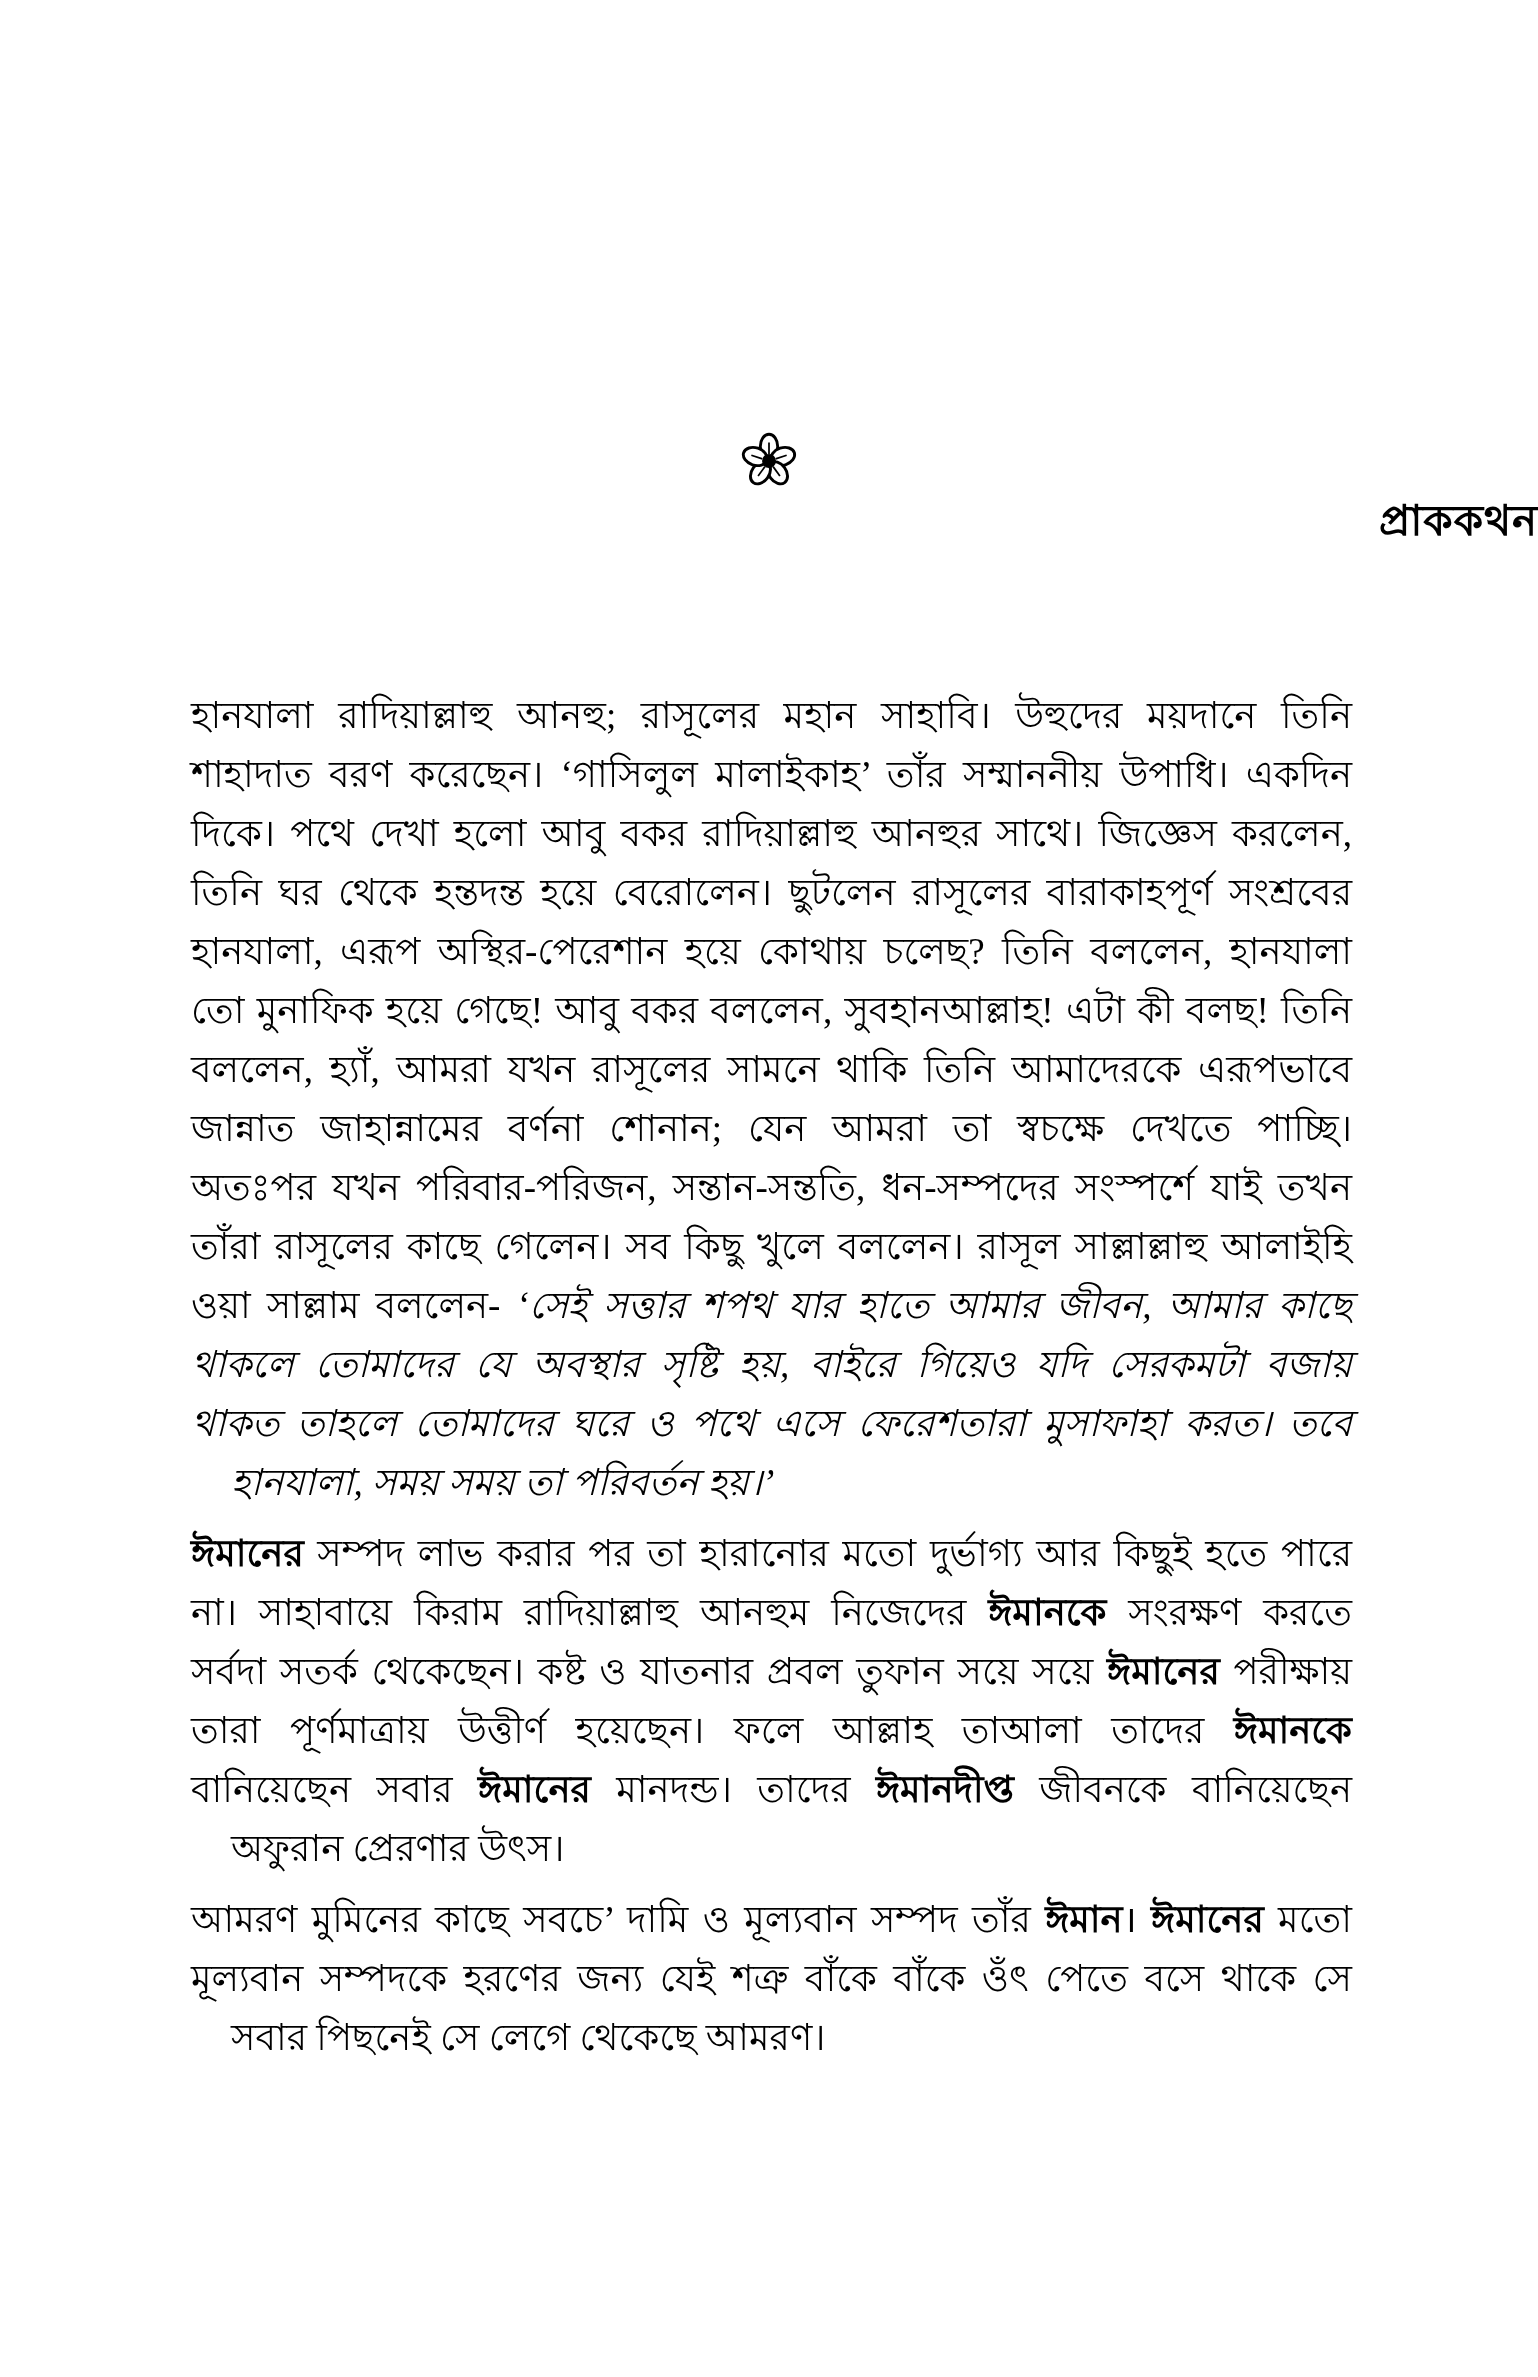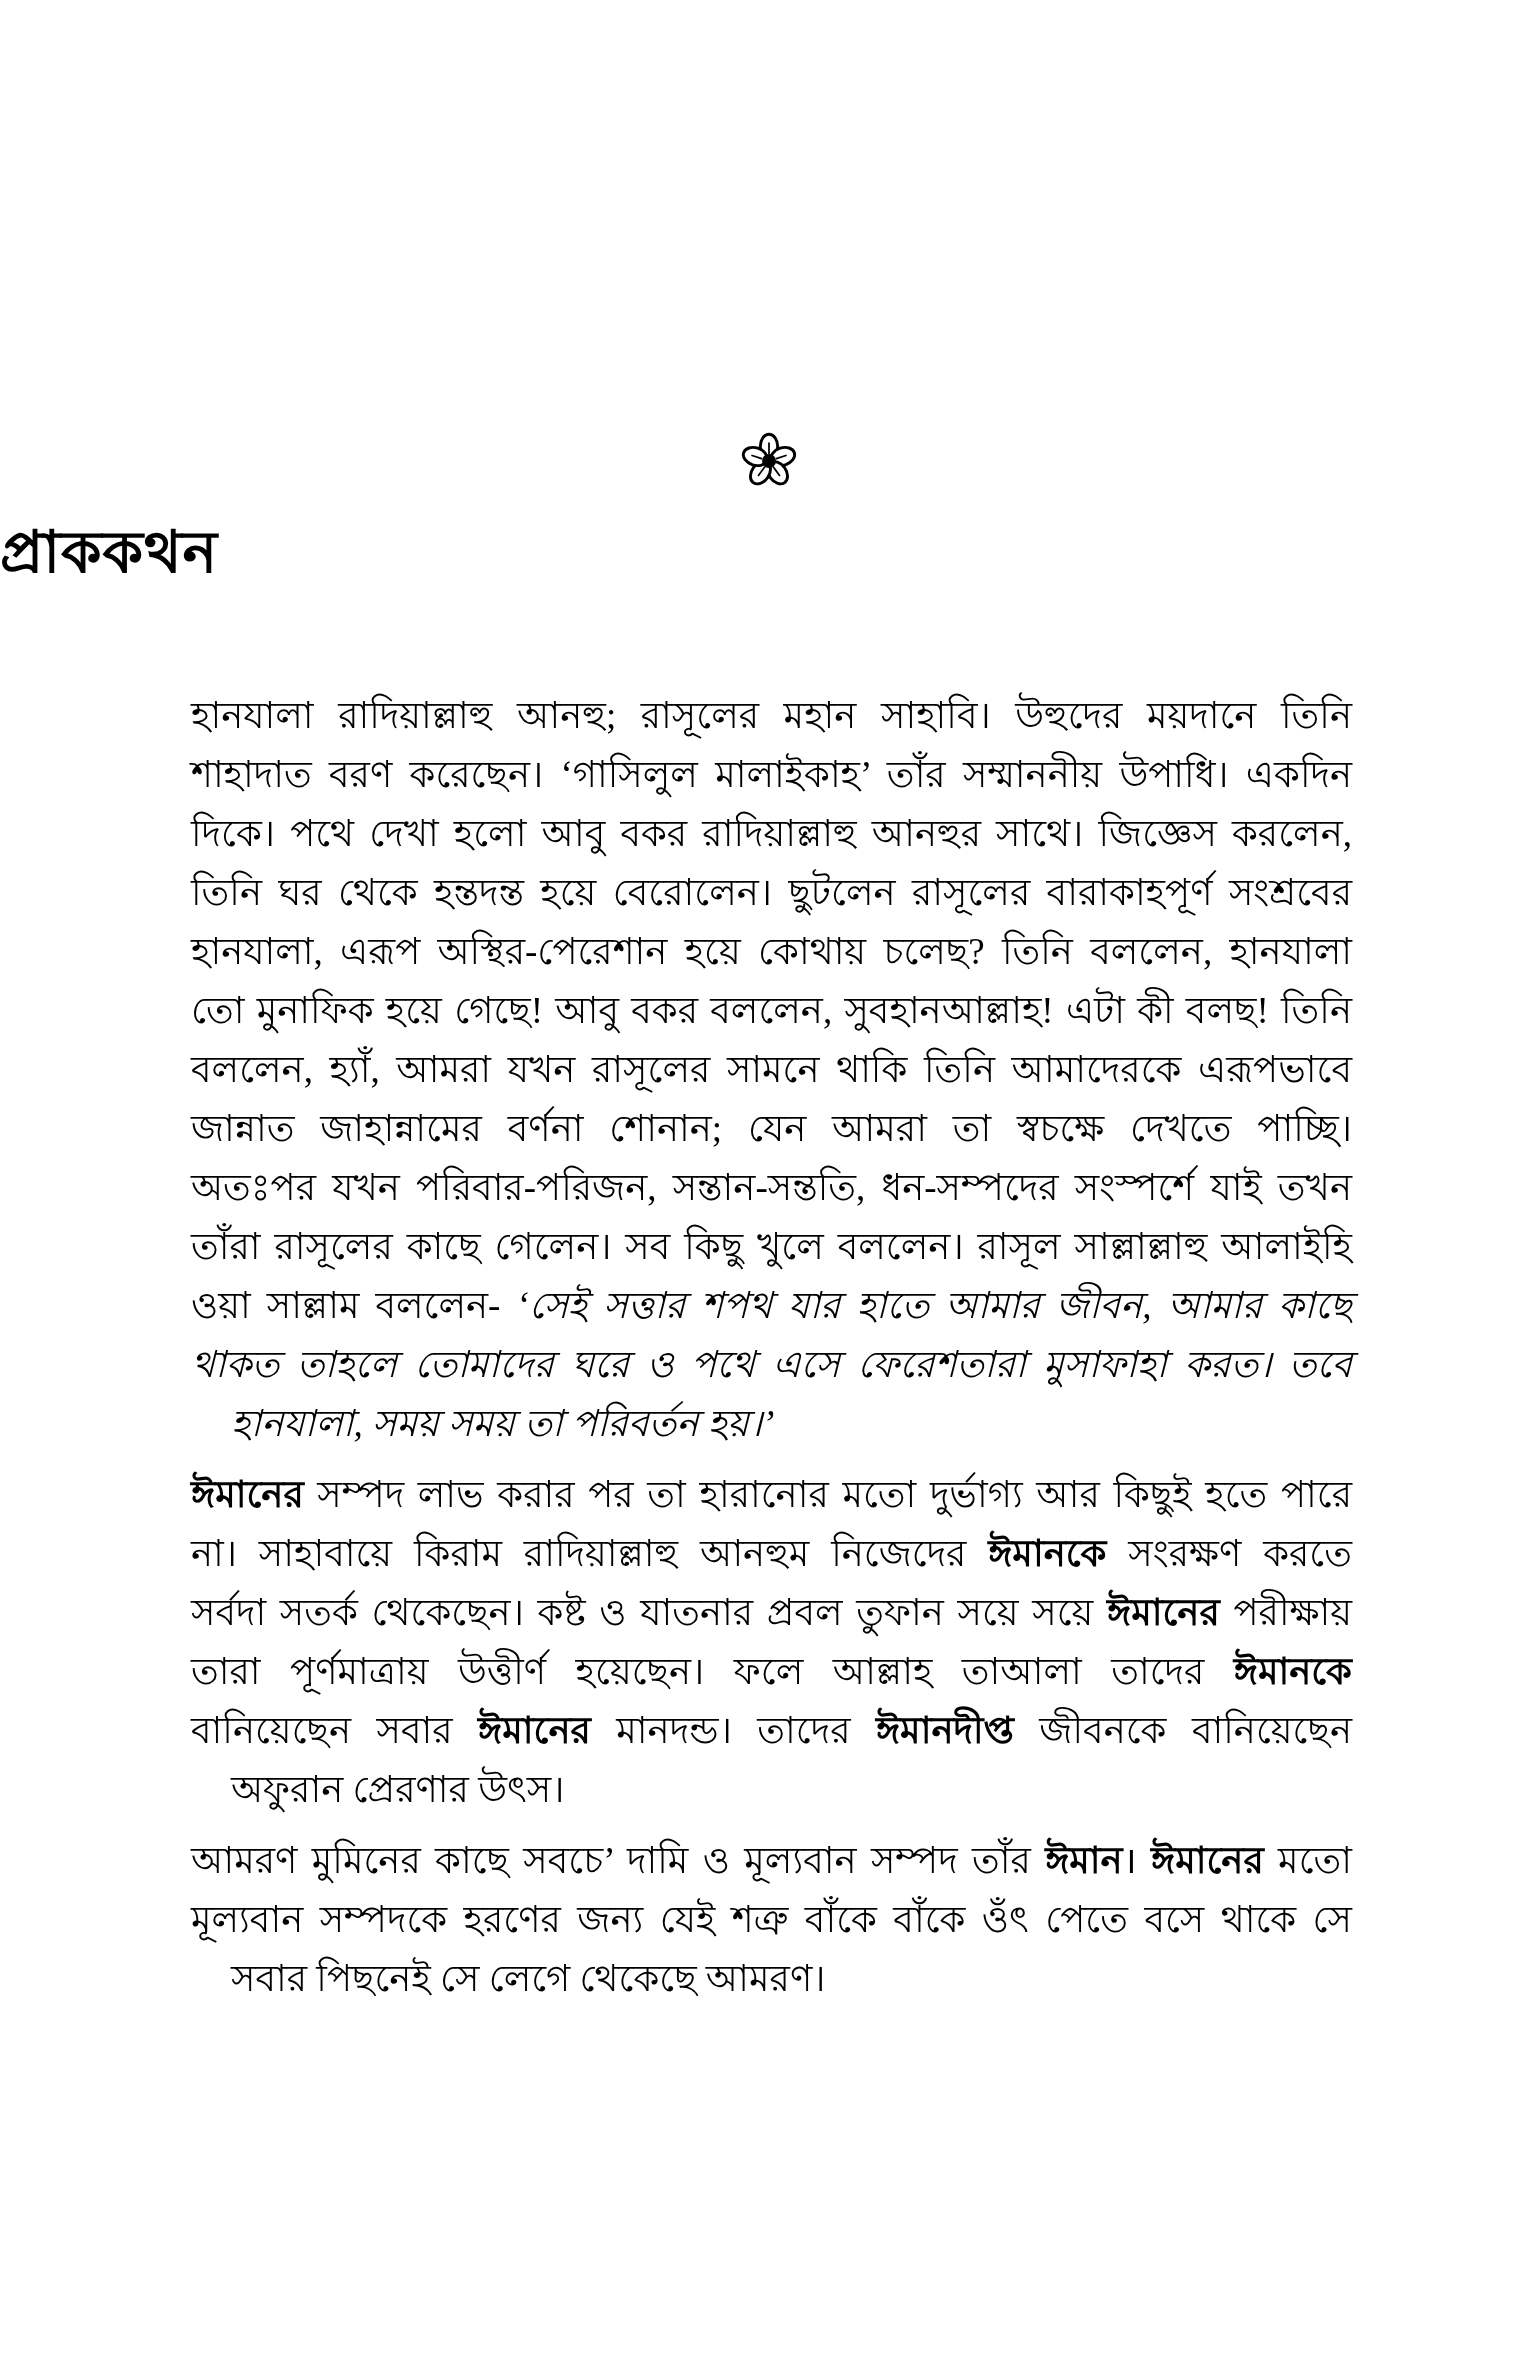--- a/index.html
+++ b/index.html
@@ -15,25 +15,25 @@
   .ornament {
     position: absolute;
     top: 431px;
     left: 0;
     width: 100%;
     text-align: center;
     line-height: 0;
   }
   .title {
     position: absolute;
-    top: 513px;
+    top: 481px;
     left: 0;
     width: 100%;
-    text-align: left;
-    font-size: 58px;
+    text-align: right;
+    font-size: 42px;
     font-weight: 700;
     line-height: 80px;
     letter-spacing: 0.9px;
   }
   .body-text {
     position: absolute;
     top: 686px;
     left: 191px;
     width: 1161px;
     font-size: 37px;
@@ -107,20 +107,21 @@
         <div class="line"><span class="run r">শাহাদাত বরণ করেছেন। ‘গাসিলুল মালাইকাহ’ তাঁর সম্মাননীয় উপাধি। একদিন</span></div>
         <div class="line"><span class="run r">দিকে। পথে দেখা হলো আবু বকর রাদিয়াল্লাহু আনহুর সাথে। জিজ্ঞেস করলেন,</span></div>
         <div class="line"><span class="run r">তিনি ঘর থেকে হন্তদন্ত হয়ে বেরোলেন। ছুটলেন রাসূলের বারাকাহপূর্ণ সংশ্রবের</span></div>
         <div class="line"><span class="run r">হানযালা, এরূপ অস্থির-পেরেশান হয়ে কোথায় চলেছ? তিনি বললেন, হানযালা</span></div>
         <div class="line"><span class="run r">তো মুনাফিক হয়ে গেছে! আবু বকর বললেন, সুবহানআল্লাহ! এটা কী বলছ! তিনি</span></div>
         <div class="line"><span class="run r">বললেন, হ্যাঁ, আমরা যখন রাসূলের সামনে থাকি তিনি আমাদেরকে এরূপভাবে</span></div>
         <div class="line"><span class="run r">জান্নাত জাহান্নামের বর্ণনা শোনান; যেন আমরা তা স্বচক্ষে দেখতে পাচ্ছি।</span></div>
         <div class="line"><span class="run r">অতঃপর যখন পরিবার-পরিজন, সন্তান-সন্ততি, ধন-সম্পদের সংস্পর্শে যাই তখন</span></div>
         <div class="line"><span class="run r">তাঁরা রাসূলের কাছে গেলেন। সব কিছু খুলে বললেন। রাসূল সাল্লাল্লাহু আলাইহি</span></div>
         <div class="line"><span class="run r">ওয়া সাল্লাম বললেন- </span><span class="run i">‘সেই সত্তার শপথ যার হাতে আমার জীবন, আমার কাছে</span></div>
+        <div class="line"><span class="run i">থাকলে তোমাদের যে অবস্থার সৃষ্টি হয়, বাইরে গিয়েও যদি সেরকমটা বজায়</span></div>
         <div class="line"><span class="run i">থাকত তাহলে তোমাদের ঘরে ও পথে এসে ফেরেশতারা মুসাফাহা করত। তবে</span></div>
         <div class="line last"><span class="run i">হানযালা, সময় সময় তা পরিবর্তন হয়।’</span></div>
       </div>
       <div class="para">
         <div class="line"><span class="run b">ঈমানের</span><span class="run r"> সম্পদ লাভ করার পর তা হারানোর মতো দুর্ভাগ্য আর কিছুই হতে পারে</span></div>
         <div class="line"><span class="run r">না। সাহাবায়ে কিরাম রাদিয়াল্লাহু আনহুম নিজেদের </span><span class="run b">ঈমানকে</span><span class="run r"> সংরক্ষণ করতে</span></div>
         <div class="line"><span class="run r">সর্বদা সতর্ক থেকেছেন। কষ্ট ও যাতনার প্রবল তুফান সয়ে সয়ে </span><span class="run b">ঈমানের</span><span class="run r"> পরীক্ষায়</span></div>
         <div class="line"><span class="run r">তারা পূর্ণমাত্রায় উত্তীর্ণ হয়েছেন। ফলে আল্লাহ তাআলা তাদের </span><span class="run b">ঈমানকে</span></div>
         <div class="line"><span class="run r">বানিয়েছেন সবার </span><span class="run b">ঈমানের</span><span class="run r"> মানদন্ড। তাদের </span><span class="run b">ঈমানদীপ্ত</span><span class="run r"> জীবনকে বানিয়েছেন</span></div>
         <div class="line last"><span class="run r">অফুরান প্রেরণার উৎস।</span></div>

